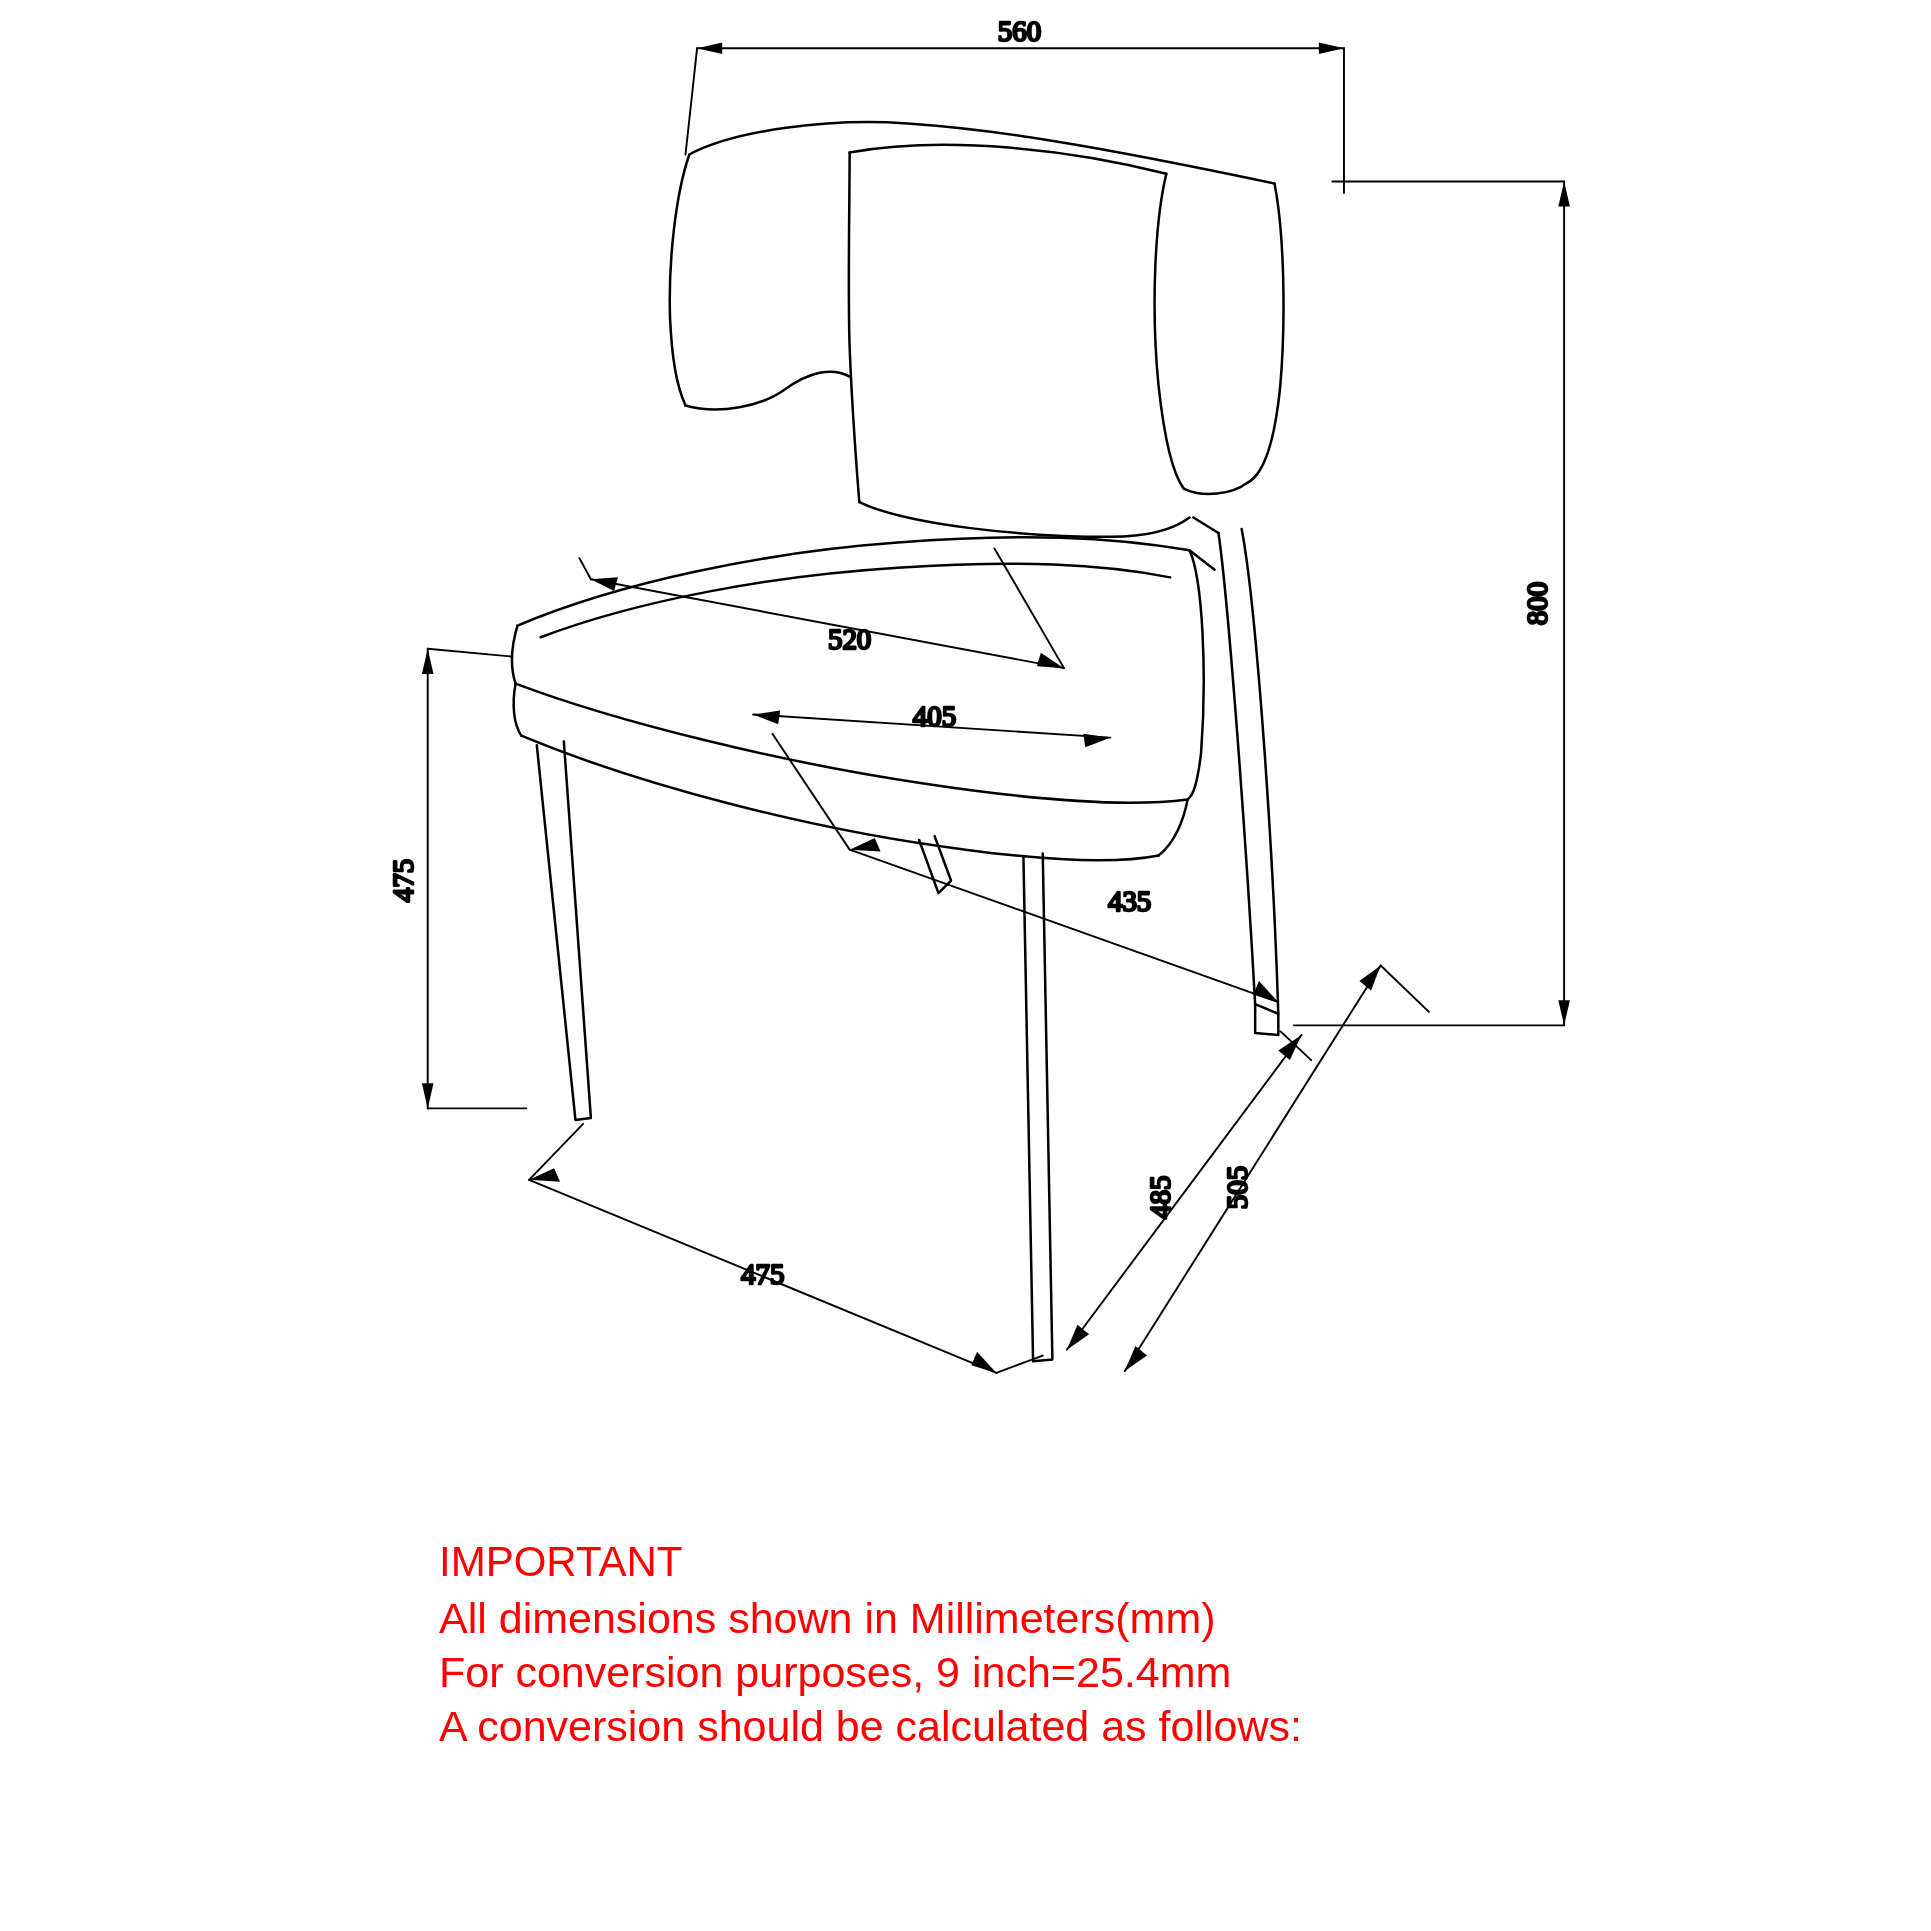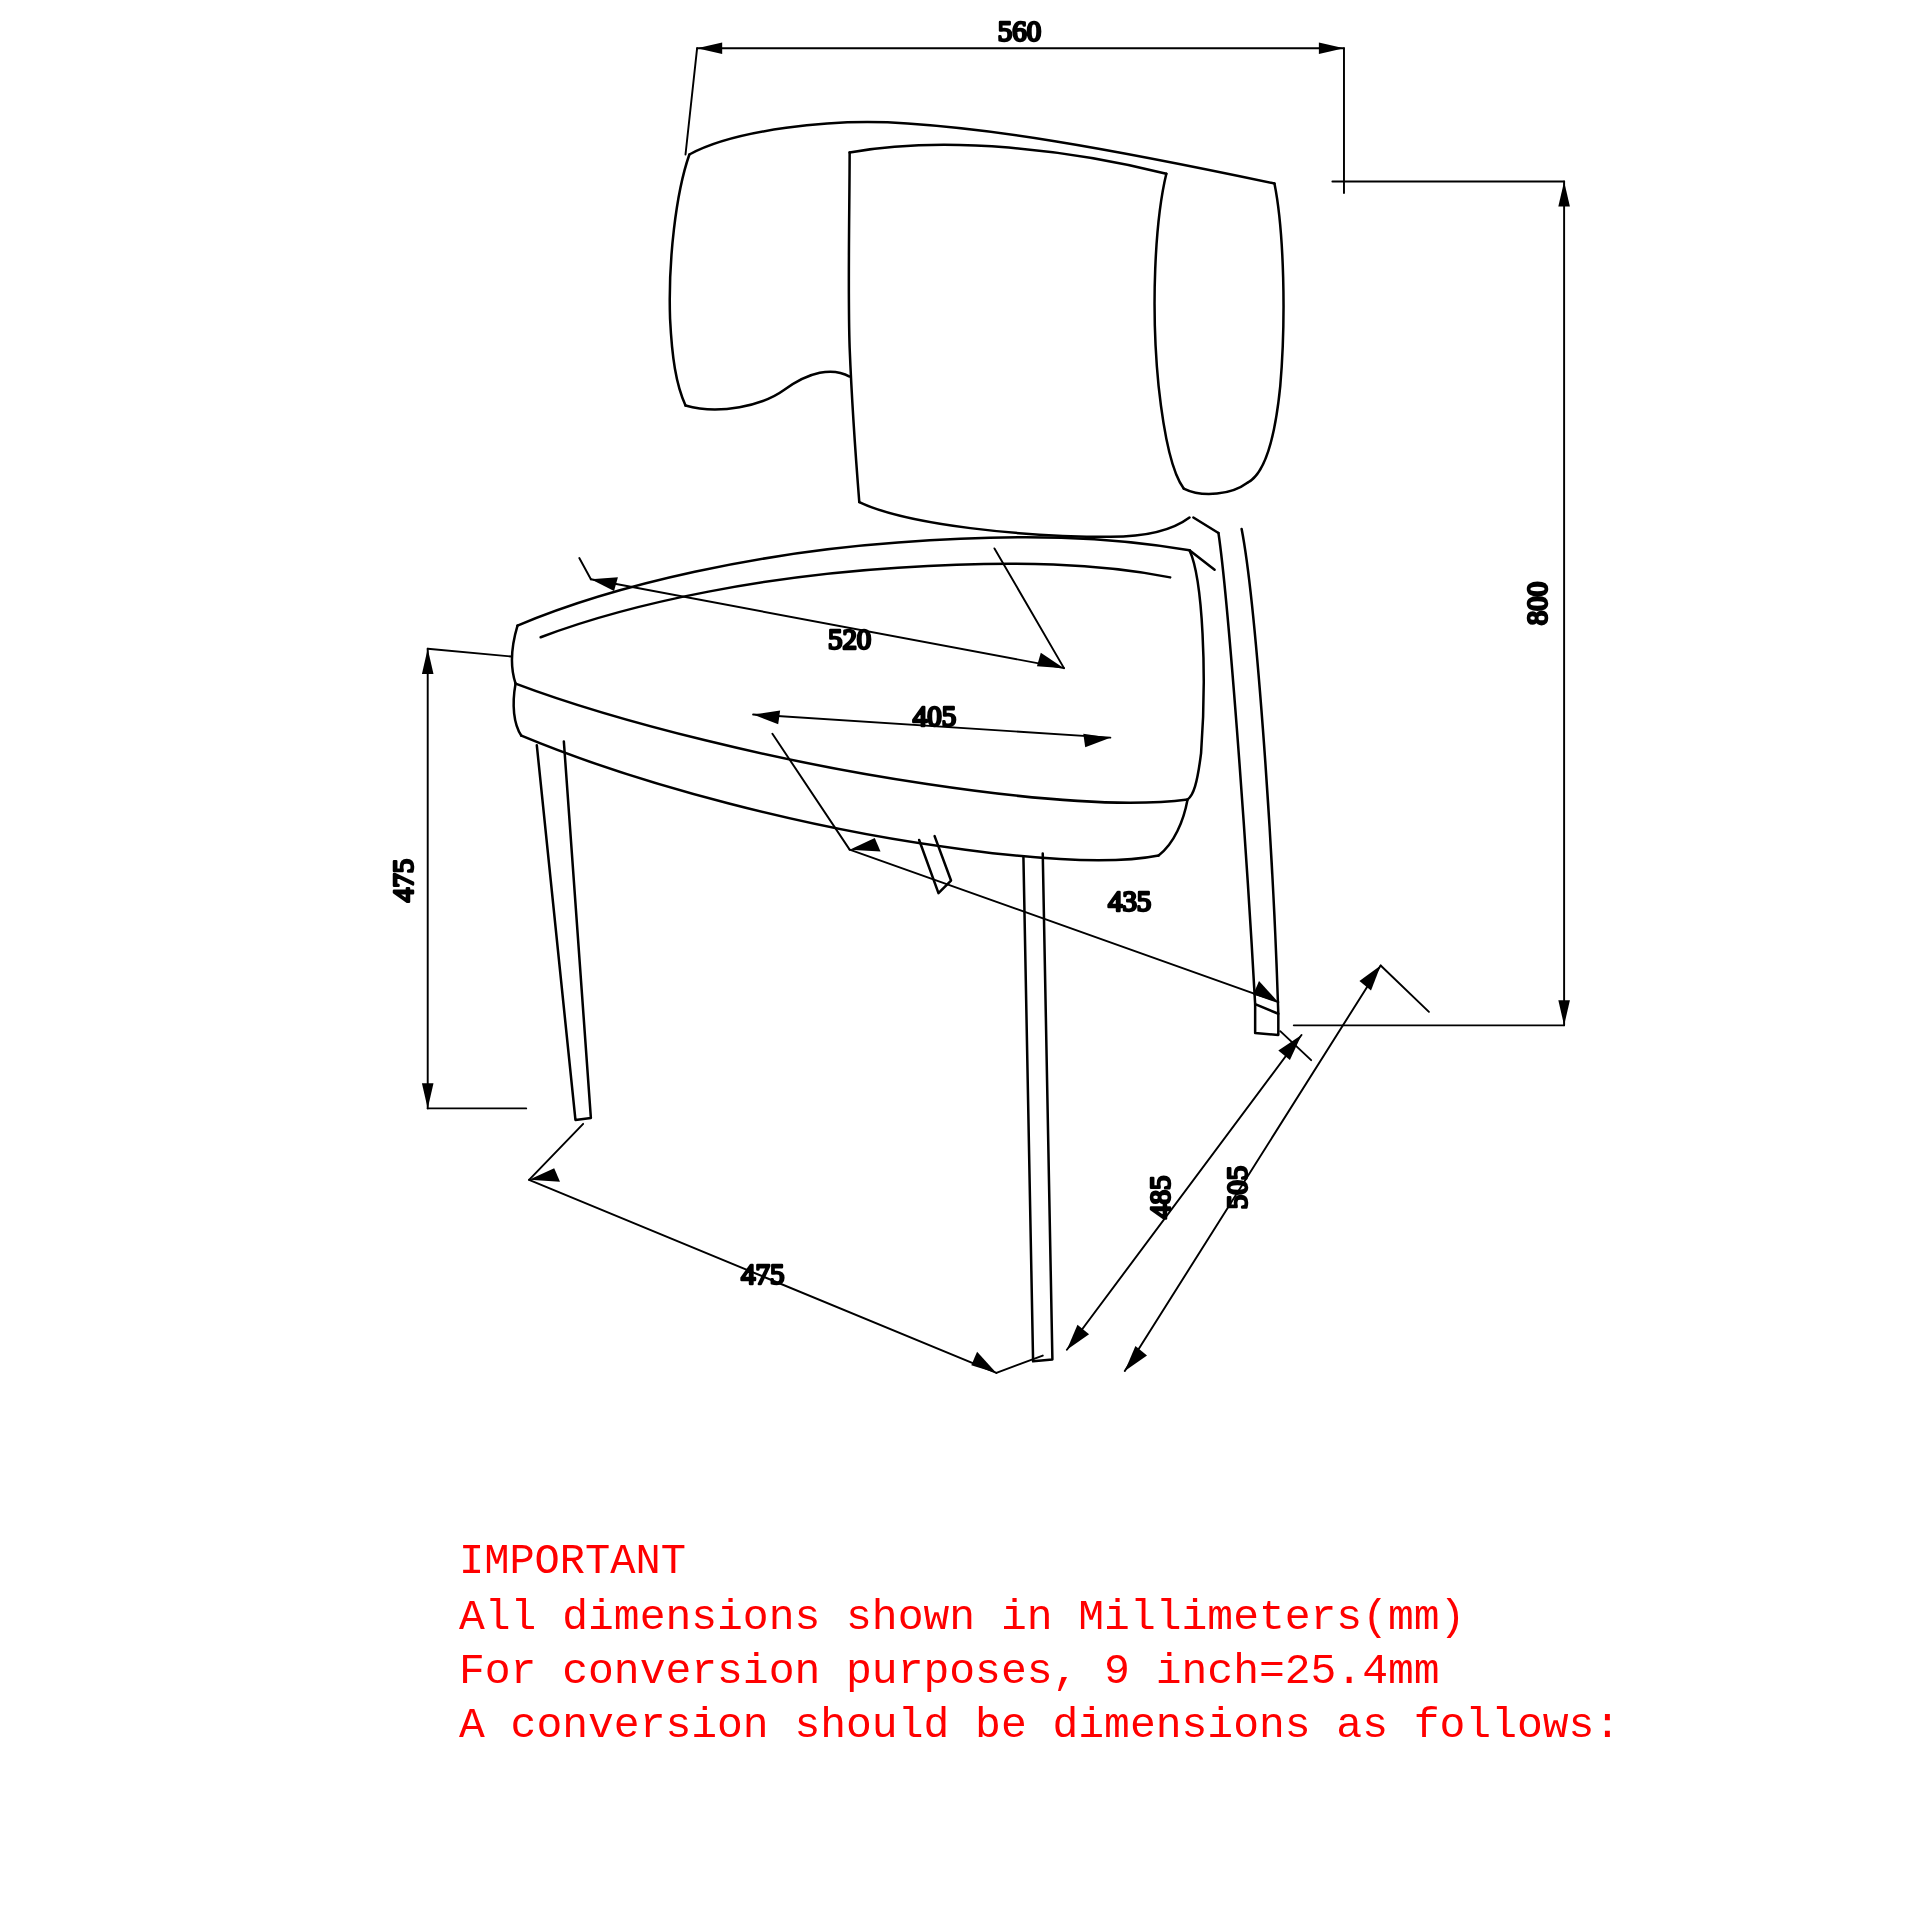--- a/index.html
+++ b/index.html
@@ -32,25 +32,24 @@
     font-family: "Liberation Serif", serif;
     font-size: 30px;
     fill: #000000;
   }
   .note-block {
     position: absolute;
     left: 439px;
     top: 1535px;
     width: 1159px;
     color: #ff0000;
-    font-family: Liberation Mono, monospace;
+    font-family: Liberation Sans, sans-serif;
     font-size: 42px;
     line-height: 54px;
     white-space: nowrap;
-    margin-left: 20px;
   }
   .note-title {
     font-size: 42px;
     margin-bottom: 1.9px;
   }
   .note-line { font-size: 43px; }
 </style>
 </head>
 <body>
 
@@ -172,17 +171,17 @@
       </g>
       <text class="dimtext" x="1292" y="1230" text-anchor="middle" transform="rotate(-90 1292 1230)">505</text>
 
     </g>
   </svg>
 
   <div class="note-block">
     <div class="note-title">IMPORTANT</div>
     <div class="note-line">All dimensions shown in Millimeters(mm)</div>
     <div class="note-line">For conversion purposes, 9 inch=25.4mm</div>
-    <div class="note-line">A conversion should be dimensions as follows:</div>
+    <div class="note-line">A conversion should be calculated as follows:</div>
   </div>
 
 </div>
 
 
 </body></html>

